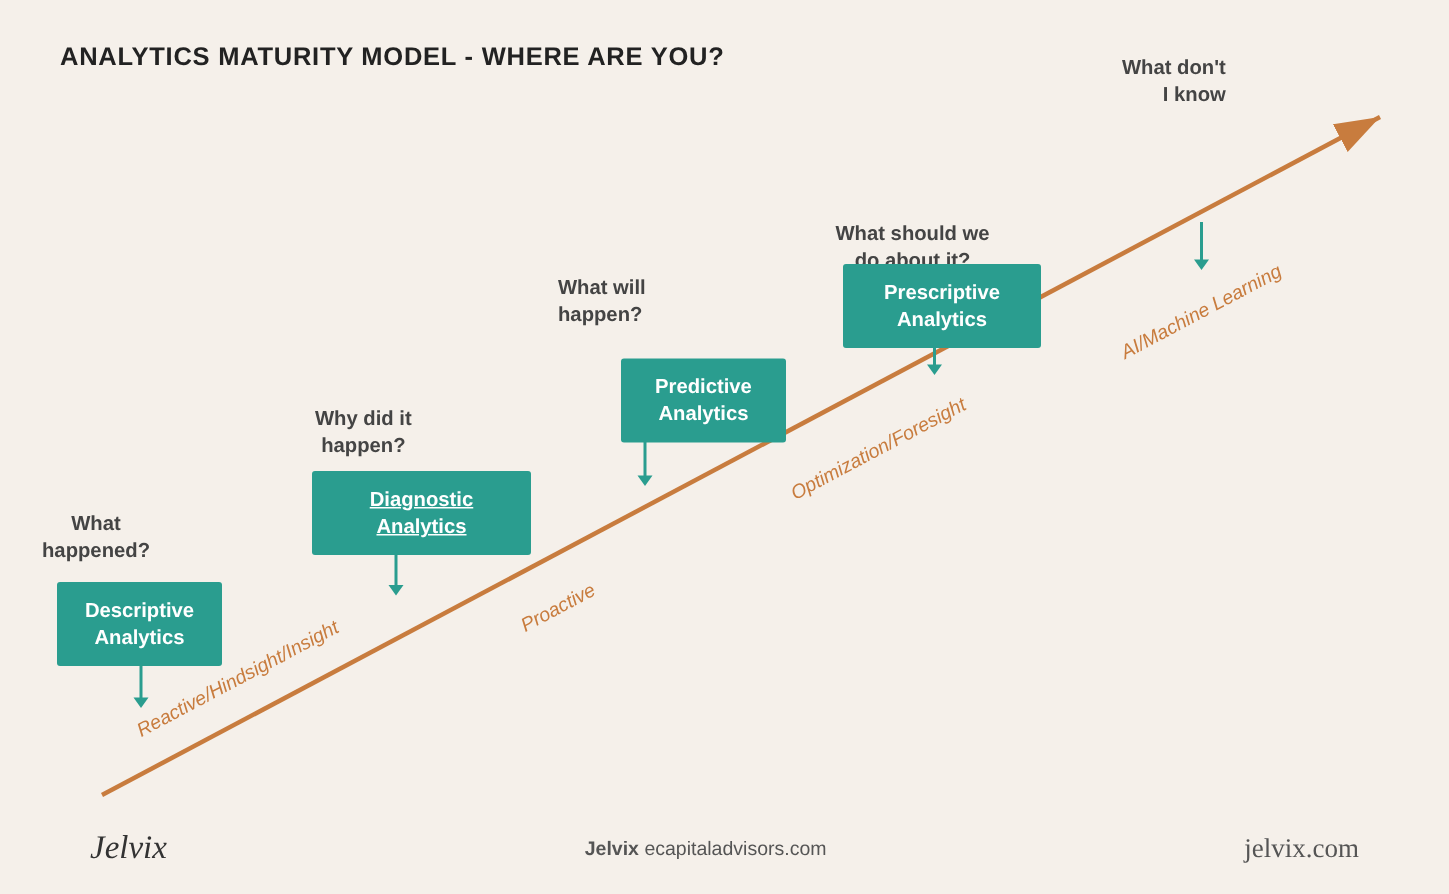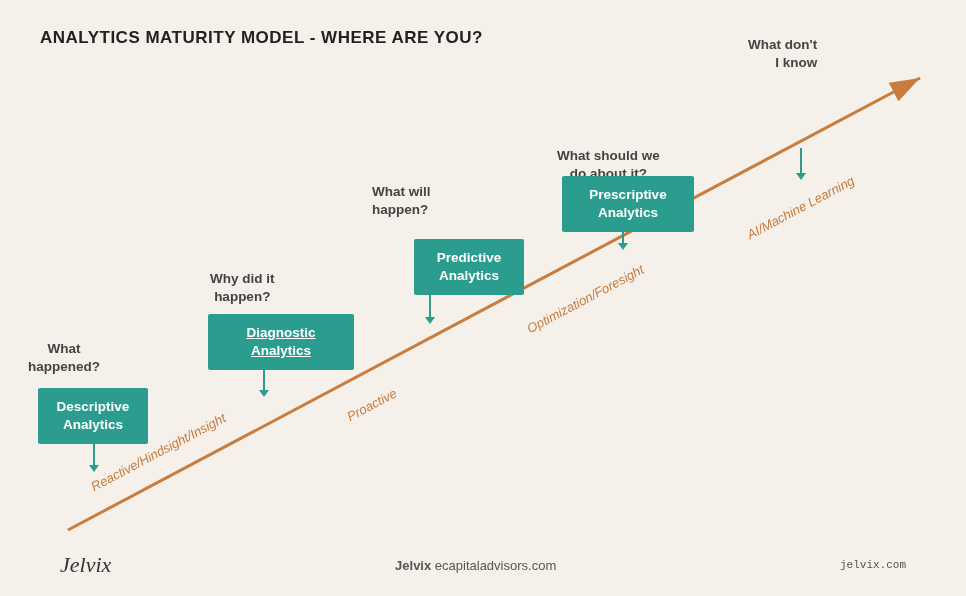--- a/index.html
+++ b/index.html
@@ -81,22 +81,22 @@
     }
     .footer-source {
       font-family: Arial, sans-serif;
       font-size: 13px;
       color: #555;
     }
     .footer-source strong {
       font-weight: 700;
     }
     .footer-url {
-      font-family: Liberation Mono, monospace;
-      font-size: 11px;
+      font-family: Liberation Serif, serif;
+      font-size: 18px;
       color: #555;
     }
     .diagonal-label {
       position: absolute;
       font-family: Arial, sans-serif;
       font-size: 13px;
       color: #c87c3e;
       font-style: italic;
       transform-origin: left center;
     }

